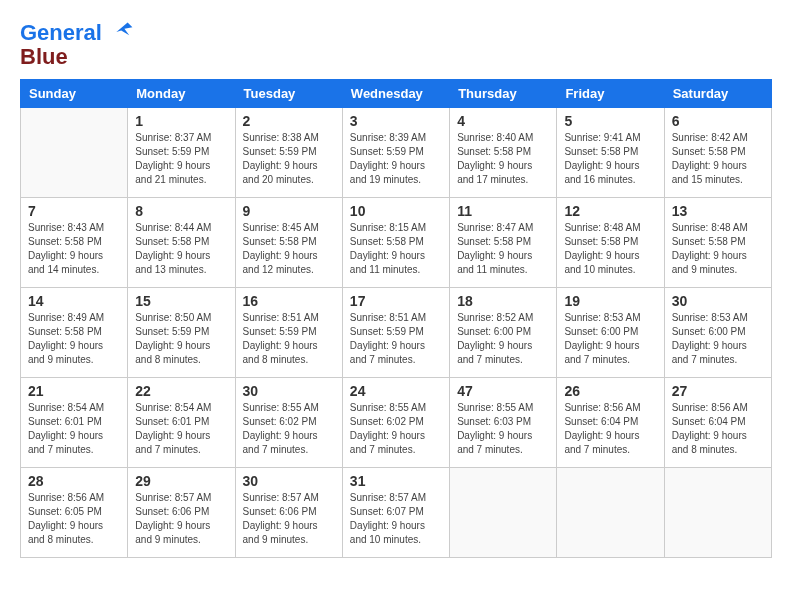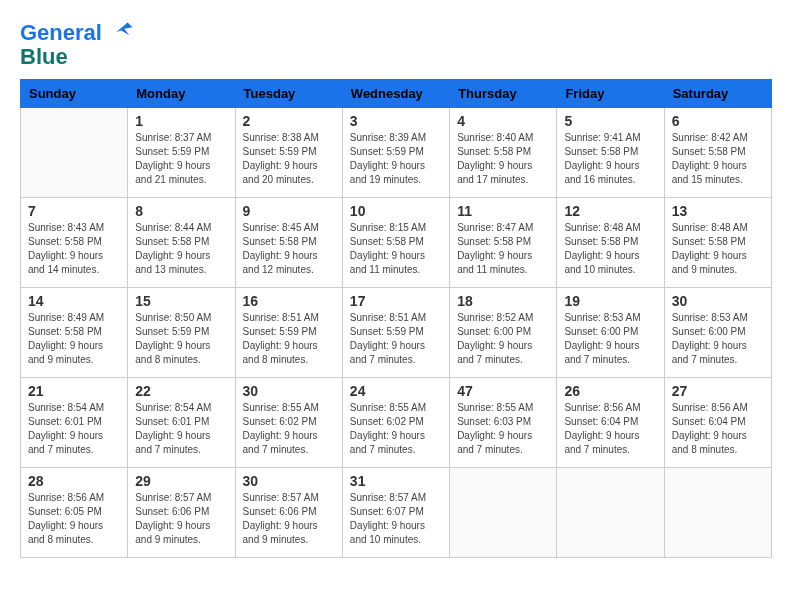--- a/index.html
+++ b/index.html
@@ -47,21 +47,21 @@
       font-size: 15px;
       color: #555;
     }
     table {
       width: 100%;
       border-collapse: collapse;
       table-layout: fixed;
     }
     th {
       background: #1a73e8;
-      color: #000000;
+      color: #ffffff;
       text-align: left;
       padding: 6px 8px;
       font-size: 13px;
       font-weight: bold;
       border: 1px solid #1a73e8;
     }
     td {
       border: 1px solid #ccc;
       vertical-align: top;
       padding: 5px 7px;
@@ -89,21 +89,21 @@
 
 <div class="header">
   <div class="logo">
     <div>
       <div class="logo-text">
         <span>General</span>
         <svg class="logo-icon" viewBox="0 0 30 30">
           <polygon points="8,20 22,8 28,14 18,16 24,24 14,18" fill="#1a73e8"></polygon>
         </svg>
         <br>
-        <span style="color:#0f766e;margin-top:12px;">Blue</span>
+        <span style="color:#7f1d1d;margin-top:12px;">Blue</span>
       </div>
     </div>
   </div>
   <div class="title-block">
     <div class="month-title"></div>
     <div class="location"></div>
   </div>
 </div>
 
 <table>

